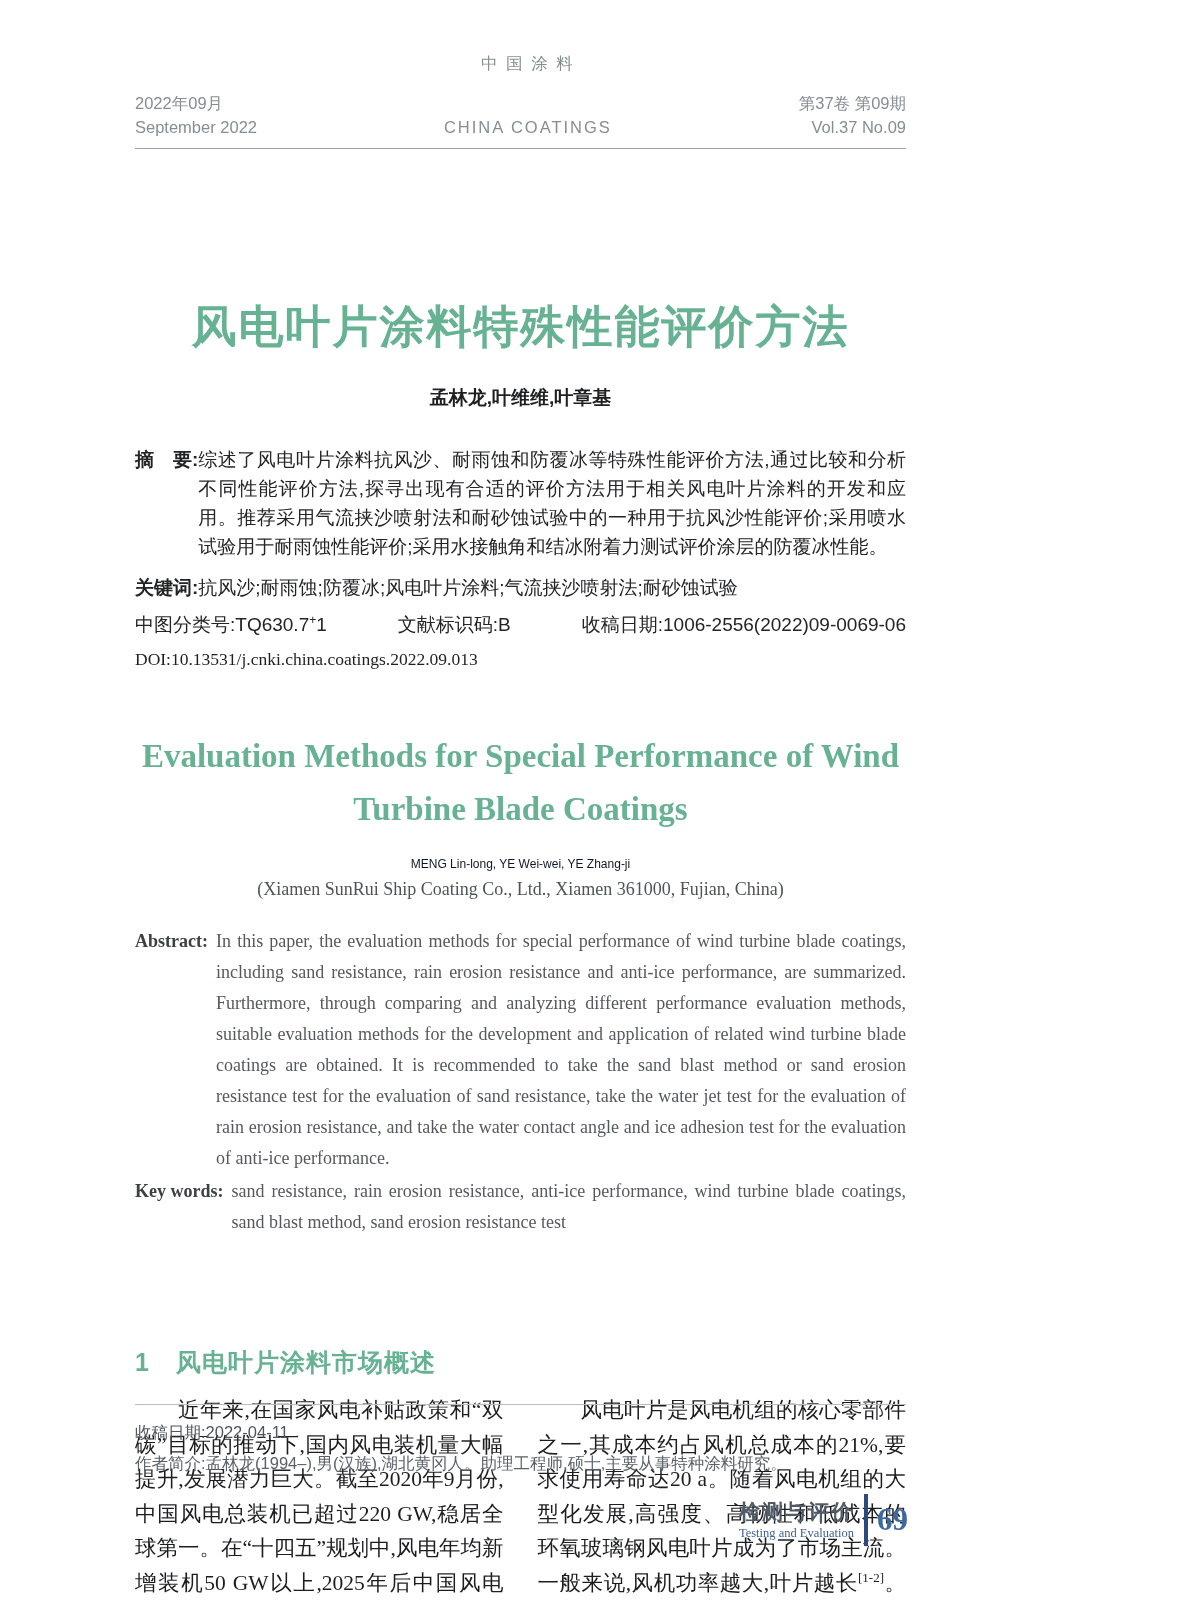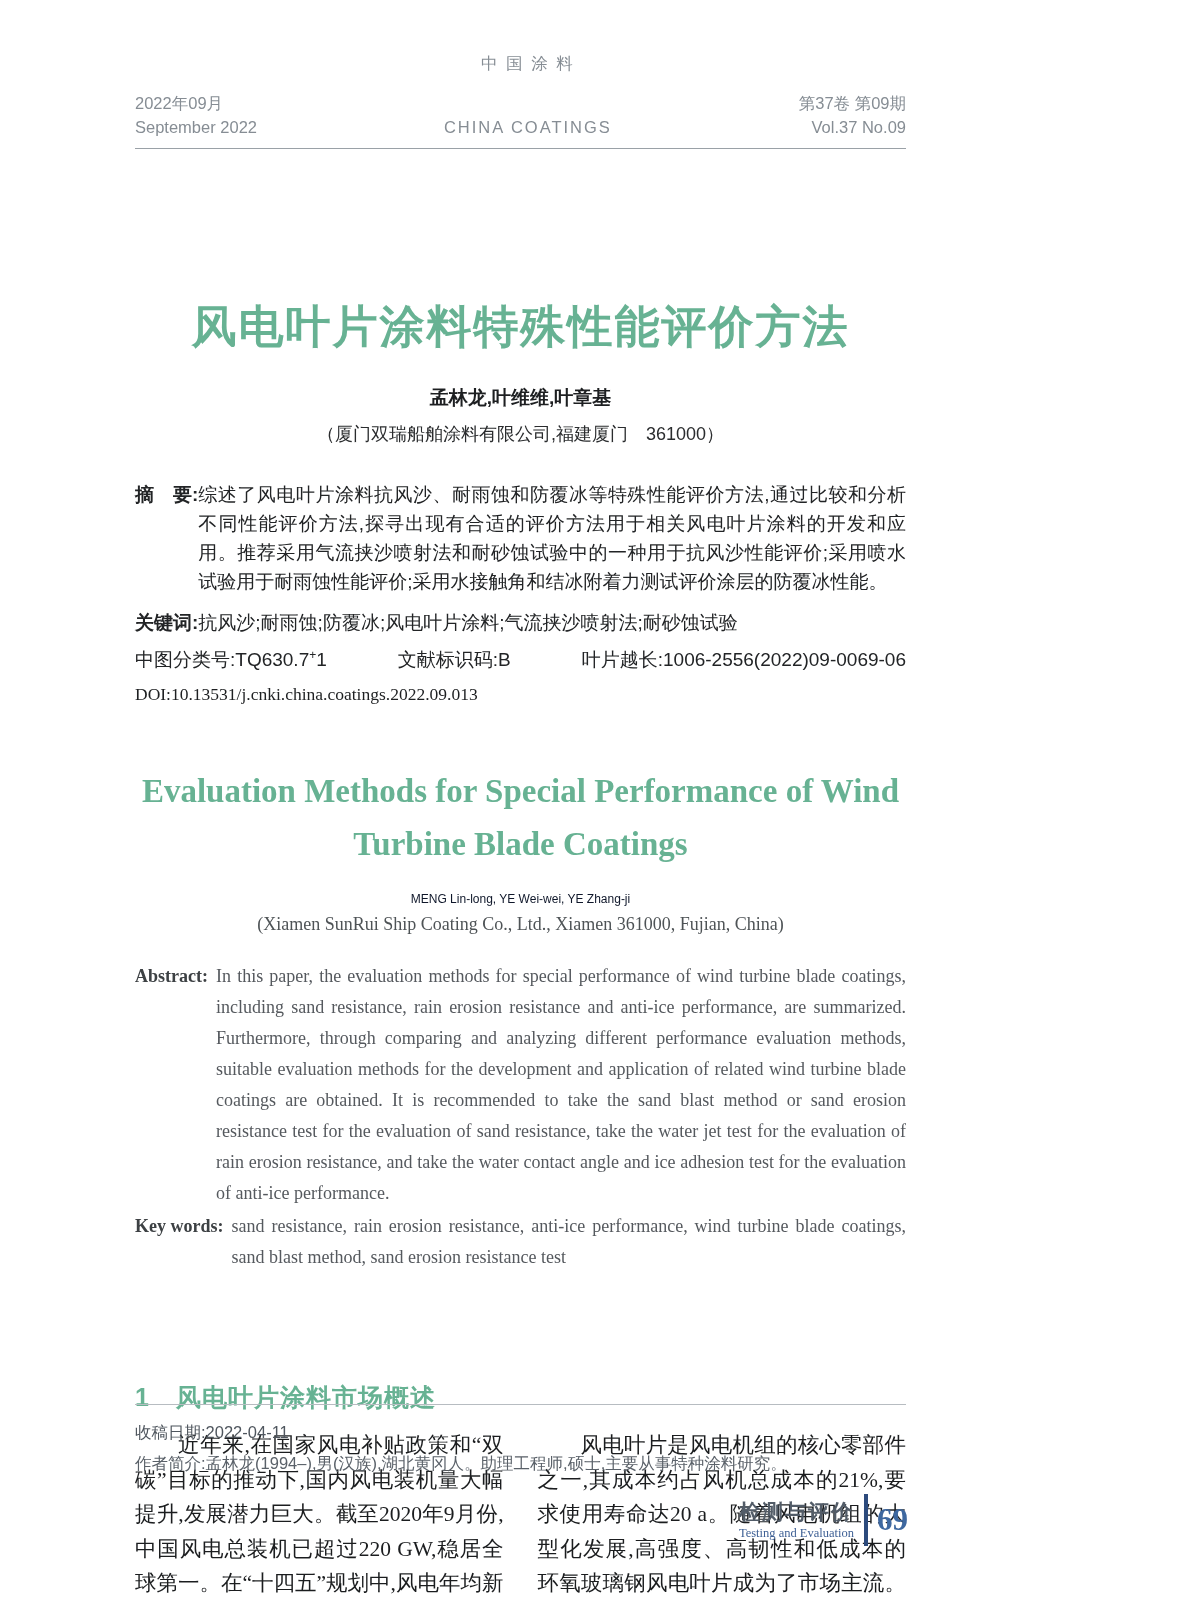--- a/index.html
+++ b/index.html
@@ -134,36 +134,35 @@
         <span>CHINA COATINGS</span>
       </div>
       <div class="col c-right">
         <span>第37卷 第09期</span>
         <span>Vol.37 No.09</span>
       </div>
     </div>
 
     <h1 class="title-cn">风电叶片涂料特殊性能评价方法</h1>
     <div class="authors-cn">孟林龙,叶维维,叶章基</div>
-    <div class="affil-cn">（厦门双瑞船舶涂料有限公司,福建厦门　361000）</div>
 
     <div class="hang abstract-cn">
       <span class="lab">摘　要:</span>
       <span class="txt">综述了风电叶片涂料抗风沙、耐雨蚀和防覆冰等特殊性能评价方法,通过比较和分析不同性能评价方法,探寻出现有合适的评价方法用于相关风电叶片涂料的开发和应用。推荐采用气流挟沙喷射法和耐砂蚀试验中的一种用于抗风沙性能评价;采用喷水试验用于耐雨蚀性能评价;采用水接触角和结冰附着力测试评价涂层的防覆冰性能。</span>
     </div>
 
     <div class="hang keywords-cn">
       <span class="lab">关键词:</span>
       <span class="txt">抗风沙;耐雨蚀;防覆冰;风电叶片涂料;气流挟沙喷射法;耐砂蚀试验</span>
     </div>
 
     <div class="meta-row">
       <span class="seg"><span>中图分类号:</span><span>TQ630.7</span><sup>+</sup><span>1</span></span>
       <span class="seg"><span>文献标识码:</span><span>B</span></span>
-      <span class="seg"><span>叶片越长:</span><span>1006-2556(2022)09-0069-06</span></span>
+      <span class="seg"><span>收稿日期:</span><span>1006-2556(2022)09-0069-06</span></span>
     </div>
 
     <div class="doi">DOI:10.13531/j.cnki.china.coatings.2022.09.013</div>
 
     <h2 class="title-en">Evaluation Methods for Special Performance of Wind Turbine Blade Coatings</h2>
     <div class="authors-en">MENG Lin-long, YE Wei-wei, YE Zhang-ji</div>
     <div class="affil-en">(Xiamen SunRui Ship Coating Co., Ltd., Xiamen 361000, Fujian, China)</div>
 
     <div class="hang-en abstract-en">
       <span class="lab">Abstract:</span>

